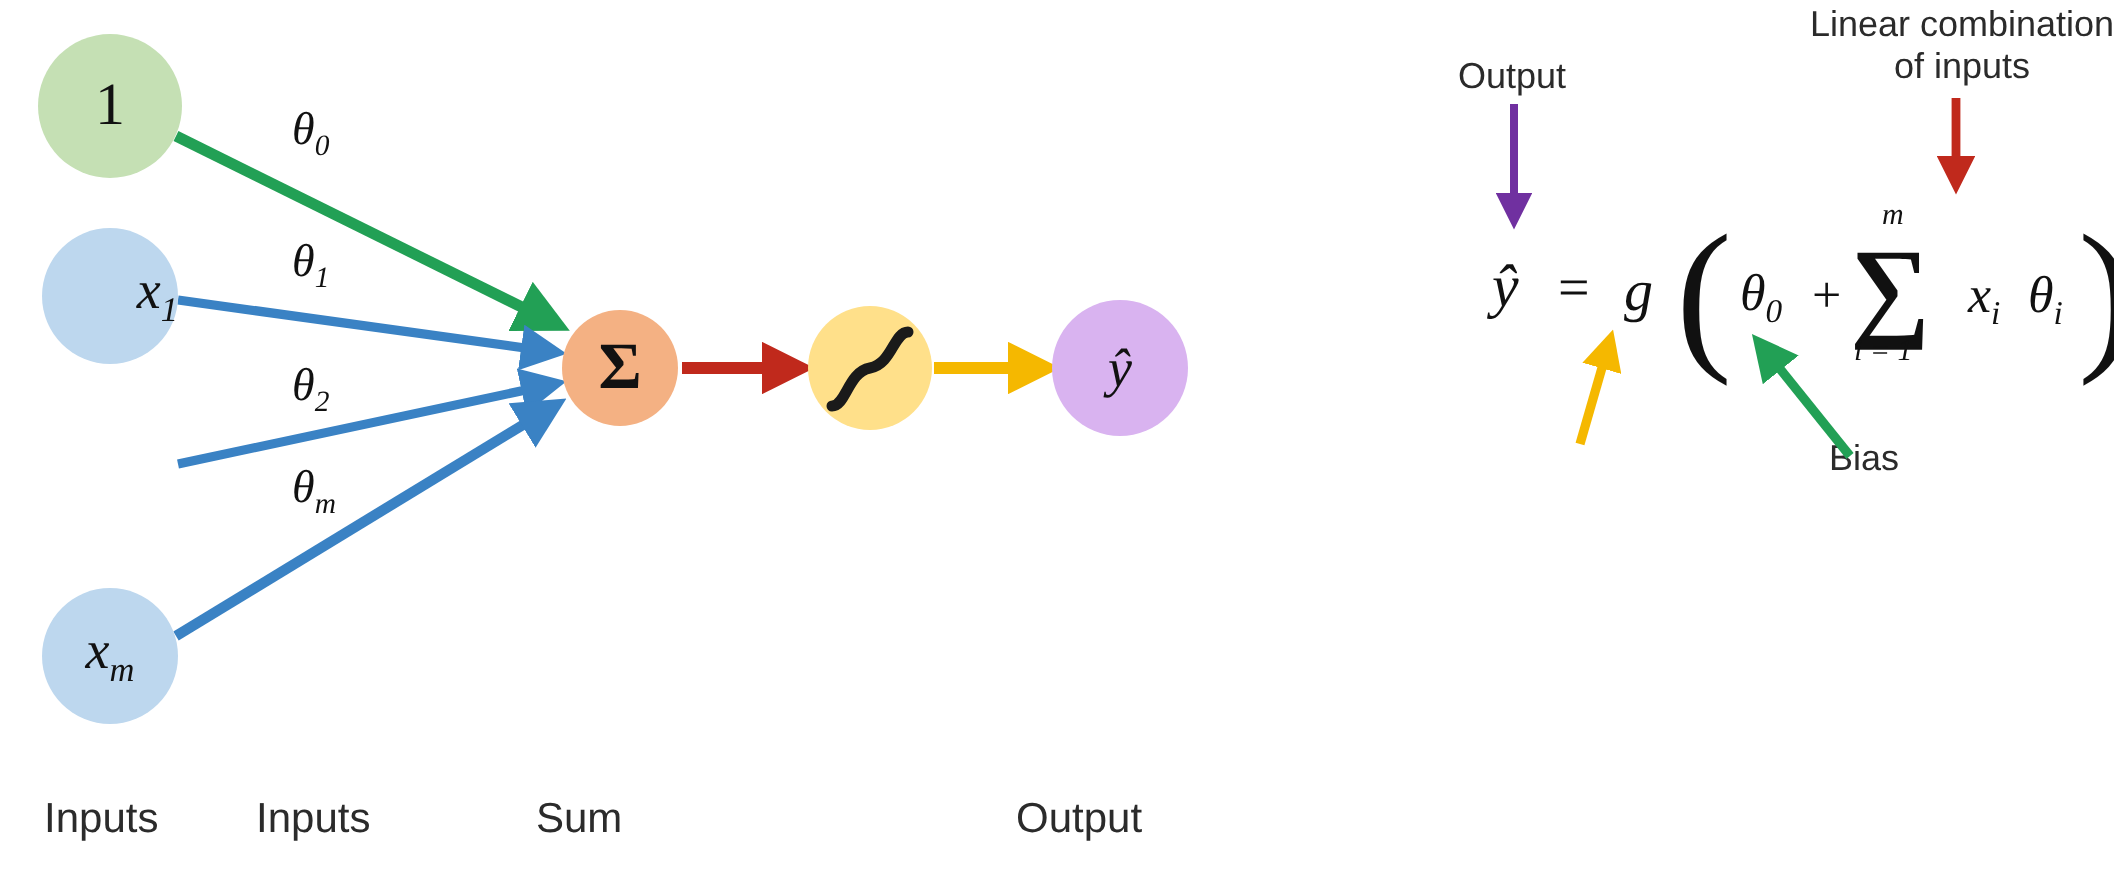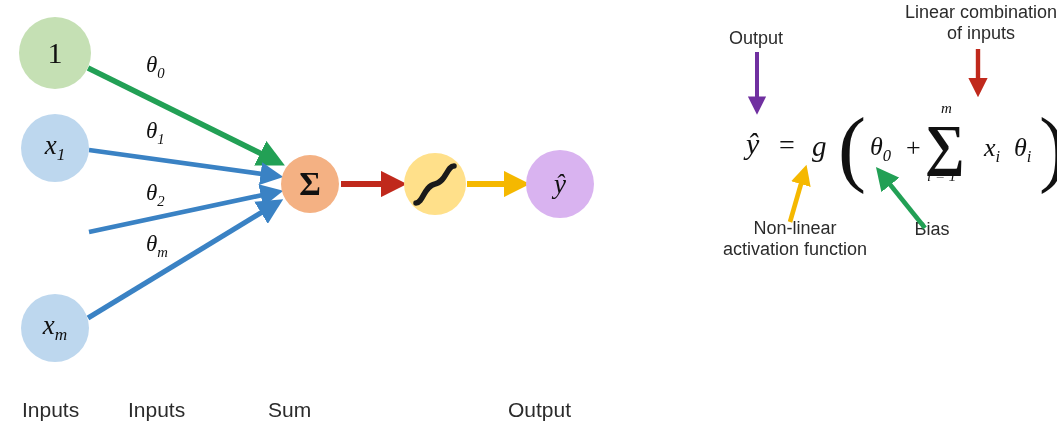--- a/index.html
+++ b/index.html
@@ -132,21 +132,21 @@
     <line x1="88" y1="318" x2="277" y2="203" stroke="#3a82c4" stroke-width="5.2" marker-end="url(#ah-blue)"></line>
 
     <line x1="341" y1="184" x2="400" y2="184" stroke="#c0291c" stroke-width="6" marker-end="url(#ah-red)"></line>
     <line x1="467" y1="184" x2="523" y2="184" stroke="#f5b800" stroke-width="6" marker-end="url(#ah-yellow)"></line>
   </svg>
 
   <div class="node" style="left:19px; top:17px; width:72px; height:72px; background:#c5e0b4;">
     <span class="node-label upright" style="font-size:30px;">1</span>
   </div>
 
-  <div class="node" style="left:21px; top:114px; width:68px; height:68px; background:#bdd7ee;">
+  <div class="node" style="left:21px; top:114px; width:68px; height:68px; background:#bdd7ee;justify-content:flex-end;">
     <span class="node-label" style="font-size:27px;">
       <span>x</span><span class="sub">1</span>
     </span>
   </div>
 
 
   <div class="node" style="left:21px; top:294px; width:68px; height:68px; background:#bdd7ee;">
     <span class="node-label" style="font-size:27px;">
       <span>x</span><span class="sub">m</span>
     </span>
@@ -204,22 +204,20 @@
   </div>
   <div class="eq-item" style="left:1014px; top:133px; font-size:26px;">
     <span>θ</span><span class="sub">i</span>
   </div>
 
   <div class="paren" style="left:1039px; top:106px; font-size:84px;">)</div>
 
   <div class="annot" style="left:701px; top:28px; width:110px;">Output</div>
   <div class="annot" style="left:886px; top:2px; width:190px;">Linear combination
 of inputs</div>
-  <div class="annot" style="left:700px; top:218px; width:190px;">Non-linear
-activation function</div>
   <div class="annot" style="left:897px; top:219px; width:70px;">Bias</div>
 
   <svg class="layer" viewBox="0 0 1057 436">
     <line x1="757" y1="52" x2="757" y2="110" stroke="#7030a0" stroke-width="4" marker-end="url(#ah-purple)"></line>
     <line x1="978" y1="49" x2="978" y2="92" stroke="#c0291c" stroke-width="4.4" marker-end="url(#ah-red)"></line>
     <line x1="790" y1="222" x2="805" y2="170" stroke="#f5b800" stroke-width="4.6" marker-end="url(#ah-yellow)"></line>
     <line x1="925" y1="228" x2="880" y2="172" stroke="#22a055" stroke-width="4.6" marker-end="url(#ah-green)"></line>
   </svg>
 
 </div>

